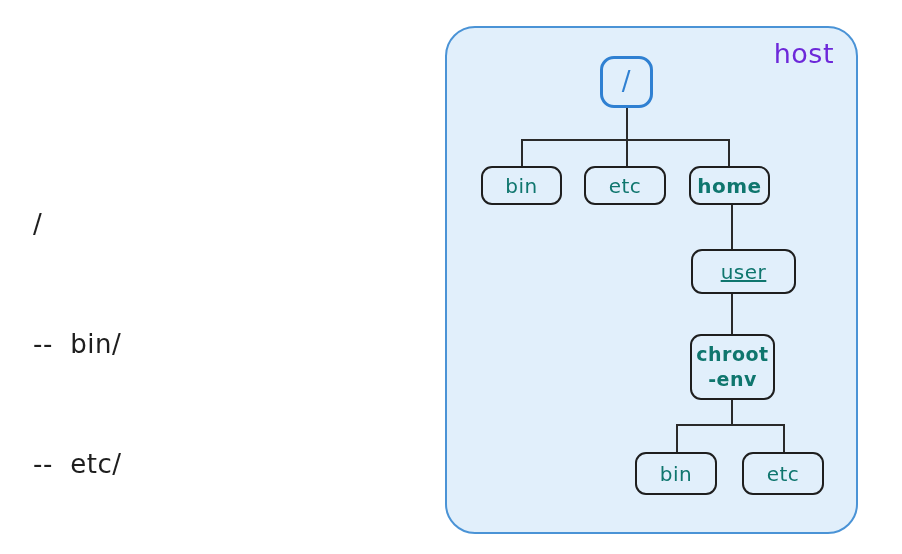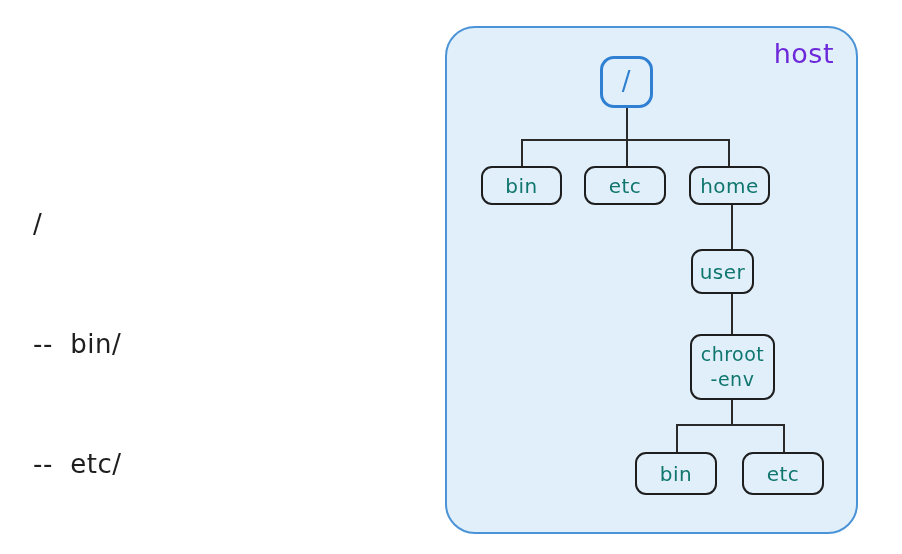--- a/index.html
+++ b/index.html
@@ -72,23 +72,23 @@
   .node-root {
     border: 3px solid #2f80d2;
     border-radius: 14px;
     color: #2f80d2;
     font-size: 26px;
   }
   
   .pos-root       { left: 153px; top: 28px;  width: 53px; height: 52px; }
   .pos-bin1       { left: 34px;  top: 138px; width: 81px; height: 39px; }
   .pos-etc1       { left: 137px; top: 138px; width: 82px; height: 39px; }
-  .pos-home       { left: 242px; top: 138px; width: 81px; height: 39px; }
-  .pos-user       { left: 244px; top: 221px; width: 63px; height: 45px; }
-  .pos-chroot     { left: 243px; top: 306px; width: 85px; height: 66px; font-size: 19px; }
+  .pos-home       { left: 242px; top: 138px; width: 81px; height: 39px; font-weight: bold; }
+  .pos-user       { left: 244px; top: 221px; width: 105px; height: 45px; text-decoration: underline; }
+  .pos-chroot     { left: 243px; top: 306px; width: 85px; height: 66px; font-size: 19px; font-weight: bold; }
   .pos-bin2       { left: 188px; top: 424px; width: 82px; height: 43px; }
   .pos-etc2       { left: 295px; top: 424px; width: 82px; height: 43px; }
 
   
   .edge {
     position: absolute;
     background: #2a2a2a;
   }
   .edge.v { width: 2px; }
   .edge.h { height: 2px; }

